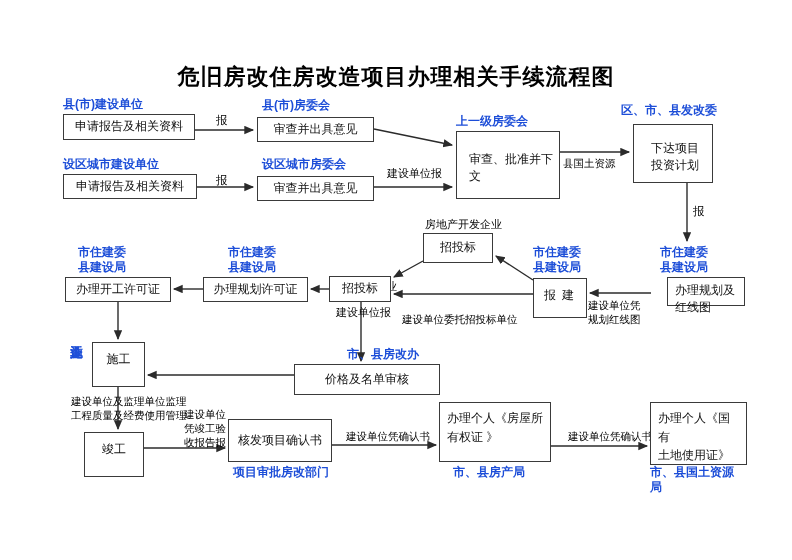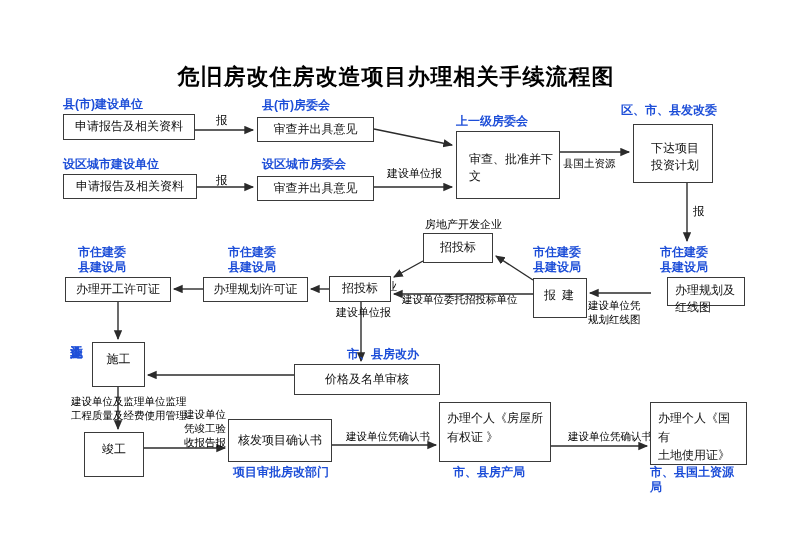--- a/index.html
+++ b/index.html
@@ -97,21 +97,21 @@
   <div class="olbl ctr" style="left:533px;top:245px;width:54px;">市住建委
 县建设局</div>
   <div class="box tc" style="left:533px;top:278px;width:54px;height:40px;letter-spacing:6px;padding-left:4px;">报建</div>
 
   <div class="slbl" style="left:425px;top:217px;font-size:11px;">房地产开发企业</div>
   <div class="box cc" style="left:423px;top:233px;width:70px;height:30px;">招投标</div>
 
   <div class="slbl" style="left:331px;top:263px;font-size:11px;margin-top:16px;">建筑施工企业</div>
   <div class="box cc" style="left:329px;top:276px;width:62px;height:26px;">招投标</div>
 
-  <div class="slbl" style="left:402px;top:292px;">建设单位委托招投标单位</div>
+  <div class="slbl" style="left:402px;top:312px;">建设单位委托招投标单位</div>
   <div class="slbl" style="left:336px;top:305px;font-size:11px;">建设单位报</div>
 
   <div class="olbl ctr" style="left:228px;top:245px;width:54px;">市住建委
 县建设局</div>
   <div class="box cc" style="left:203px;top:277px;width:105px;height:25px;">办理规划许可证</div>
 
   <div class="olbl ctr" style="left:78px;top:245px;width:54px;">市住建委
 县建设局</div>
   <div class="box cc" style="left:65px;top:277px;width:106px;height:25px;">办理开工许可证</div>
 

